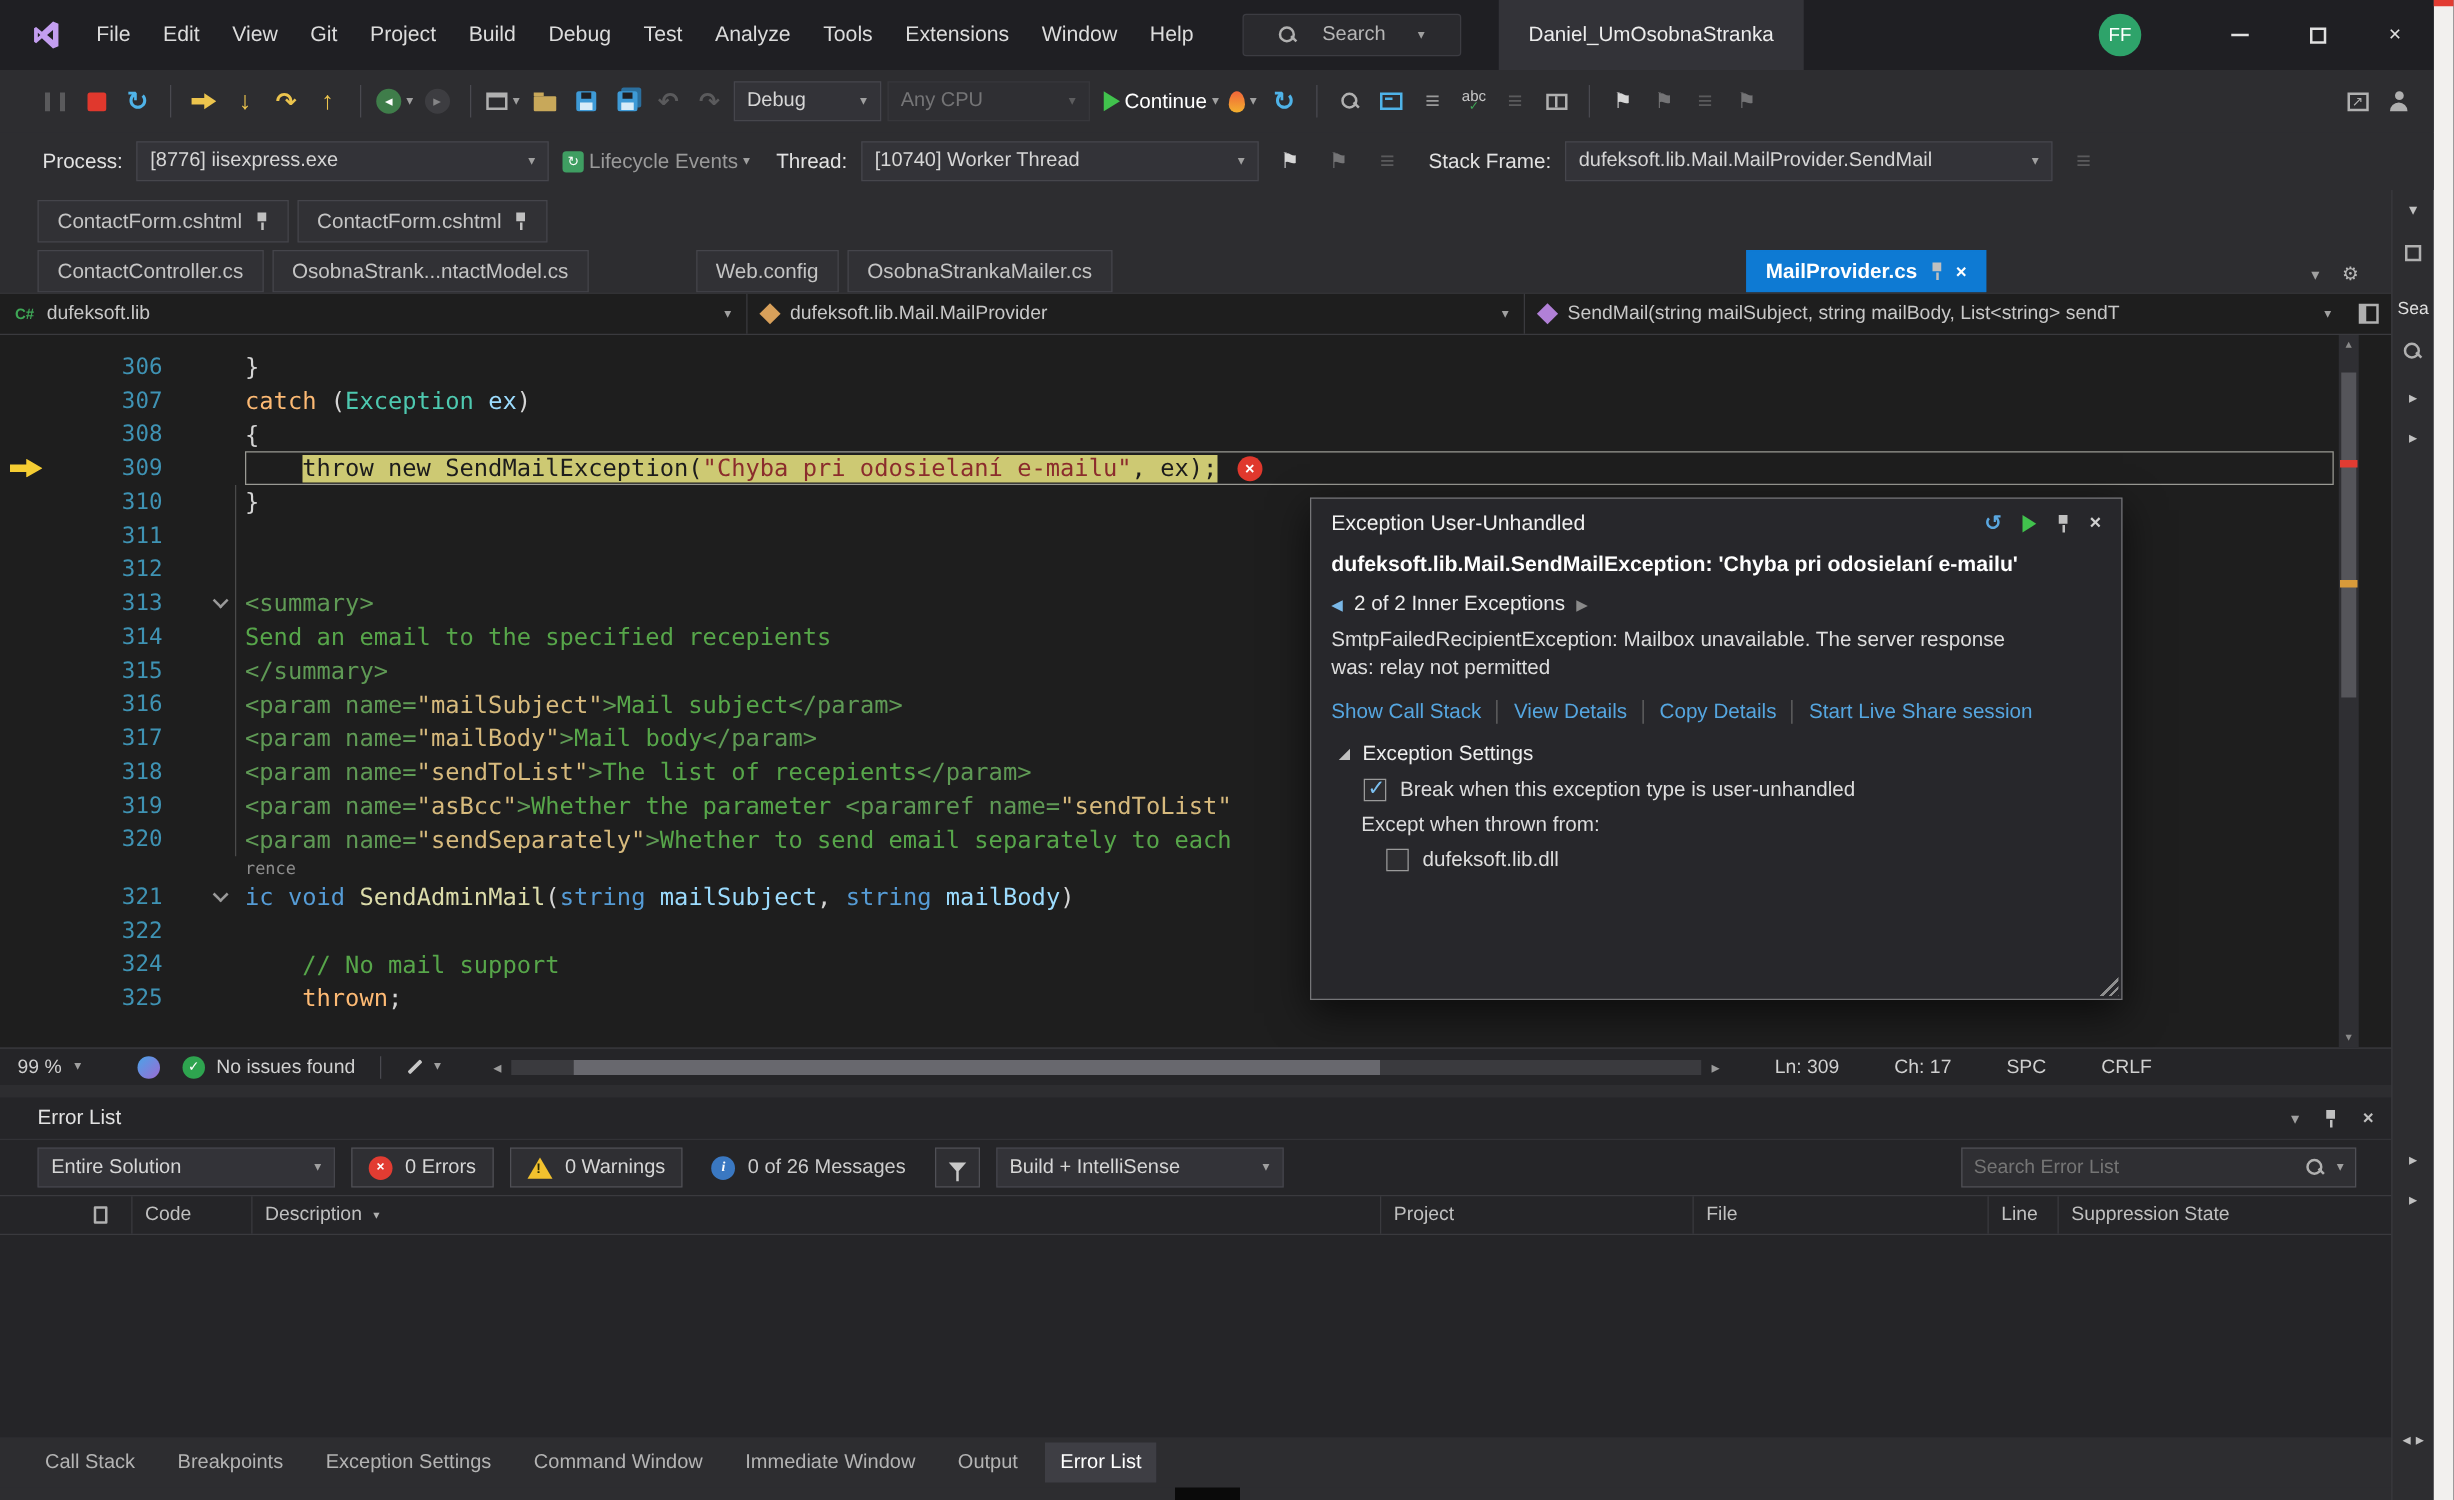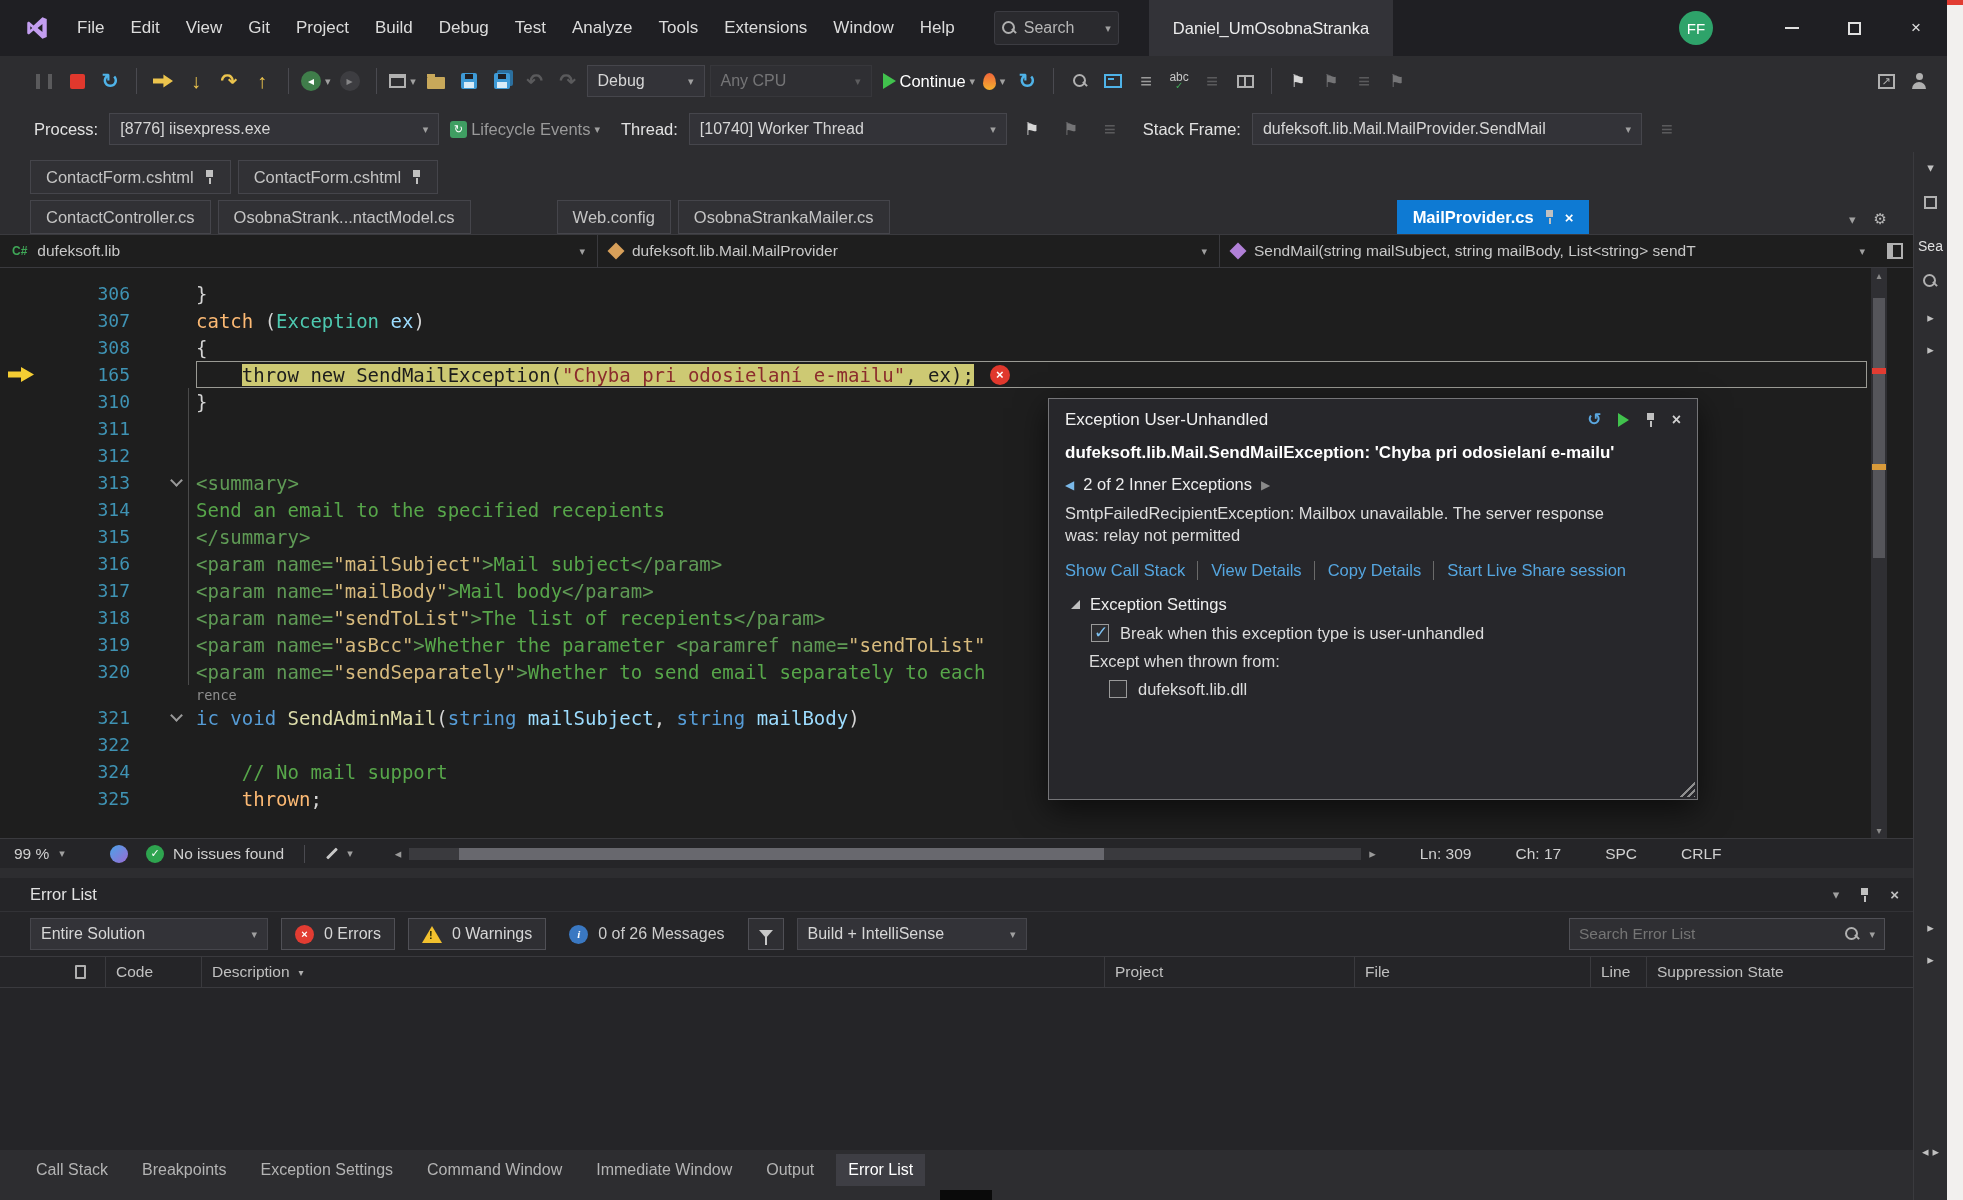--- a/index.html
+++ b/index.html
@@ -4,21 +4,21 @@
 <style>
 *{margin:0;padding:0;box-sizing:border-box}
 html,body{width:1963px;height:1200px;overflow:hidden;background:#2d2d30}
 body{font-family:"Liberation Sans","DejaVu Sans",sans-serif;color:#cccccc;font-size:16px;position:relative}
 i,em{font-style:normal}
 
 .titlebar{position:absolute;left:0;top:0;width:1947px;height:56px;background:#1f1f23;display:flex;align-items:center;z-index:6}
 .vs-logo{width:30px;height:30px;margin:0 12px 0 22px;display:flex;align-items:center;justify-content:center}
 .menubar{display:flex;height:100%;align-items:center}
 .menu-item{padding:0 13px;font-size:17px;color:#dcdcdc;height:100%;display:flex;align-items:center;cursor:default}
-.tb-search{margin-left:26px;width:125px;height:34px;background:#2a2a2e;border:1px solid #3c3c42;border-radius:3px;display:flex;align-items:center;gap:7px;padding:0 7px;color:#b6b6b6;font-size:16px}
+.tb-search{margin-left:26px;width:175px;height:34px;background:#2a2a2e;border:1px solid #3c3c42;border-radius:3px;display:flex;align-items:center;gap:20px;padding:0 28px;color:#b6b6b6;font-size:16px}
 .tb-search .caret{margin-left:auto}
 .tb-solution{margin-left:30px;height:56px;padding:12px 24px;background:#333338;display:flex;align-items:center;font-size:16.5px;color:#ececec}
 .tb-avatar{margin-left:auto;margin-right:48px;width:34px;height:34px;border-radius:50%;background:var(--avatar,#2ea36a);color:#fff;font-weight:normal;display:flex;align-items:center;justify-content:center;font-size:15px}
 .win-btns{display:flex;height:100%}
 .win-btn{width:62px;height:100%;display:flex;align-items:center;justify-content:center;color:#e0e0e0;font-size:17px}
 .min-bar{width:14px;height:2px;background:#e0e0e0}
 .max-box{width:13px;height:13px;border:2px solid #e0e0e0}
 
 .toolbar{position:absolute;left:0;top:56px;width:1947px;height:50px;background:#2d2d30;display:flex;align-items:center;padding:0 14px 0 30px;gap:5px;z-index:5}
 .tbi{height:36px;min-width:28px;display:flex;align-items:center;justify-content:center;gap:4px;color:#c8c8c8;border-radius:3px;flex:none}
@@ -444,21 +444,21 @@
         <div class="line">
         <span class="gutter"></span>
         <span class="lnum">308</span>
         <span class="foldm"></span>
         <span class="ind"></span>
         <span class="codewrap"><span class="sg pl">{</span></span>
         
       </div>
         <div class="line cur">
         <span class="gutter"><i class="cur-arrow"></i></span>
-        <span class="lnum">165</span>
+        <span class="lnum">309</span>
         <span class="foldm"></span>
         <span class="ind">    </span>
         <span class="codewrap"><span class="sg hd">throw new SendMailException(</span><span class="sg hs">"Chyba pri odosielaní e-mailu"</span><span class="sg hd">, ex);</span></span>
         <span class="errx">×</span>
       </div>
         <div class="line">
         <span class="gutter"></span>
         <span class="lnum">310</span>
         <span class="foldm"></span>
         <span class="ind"></span>

